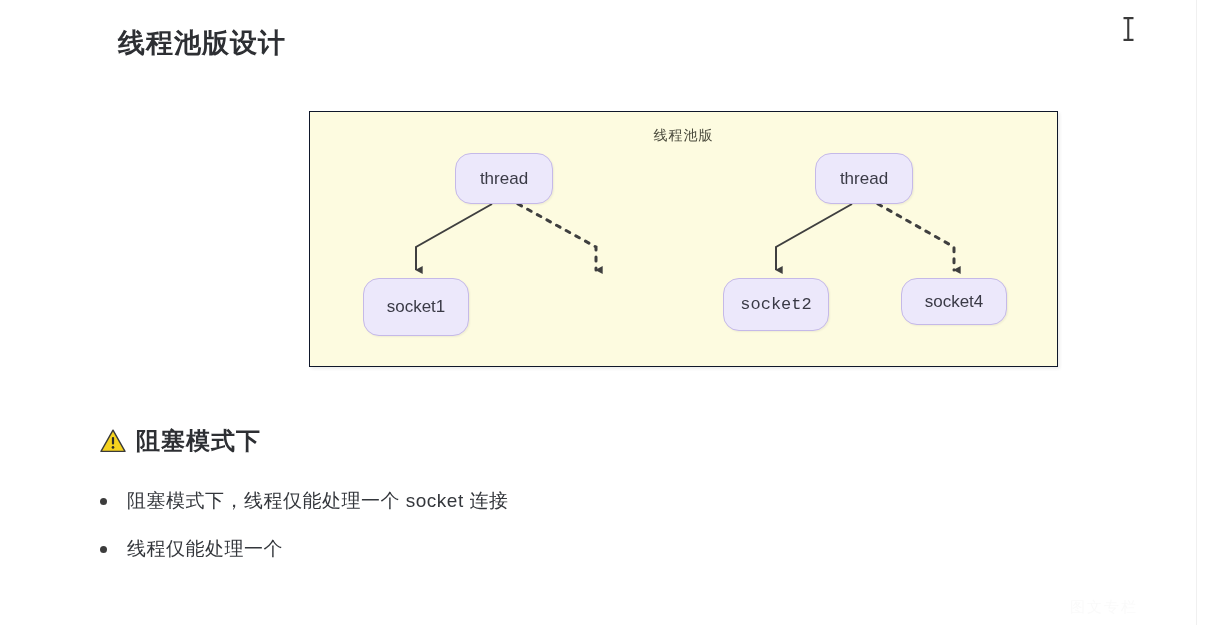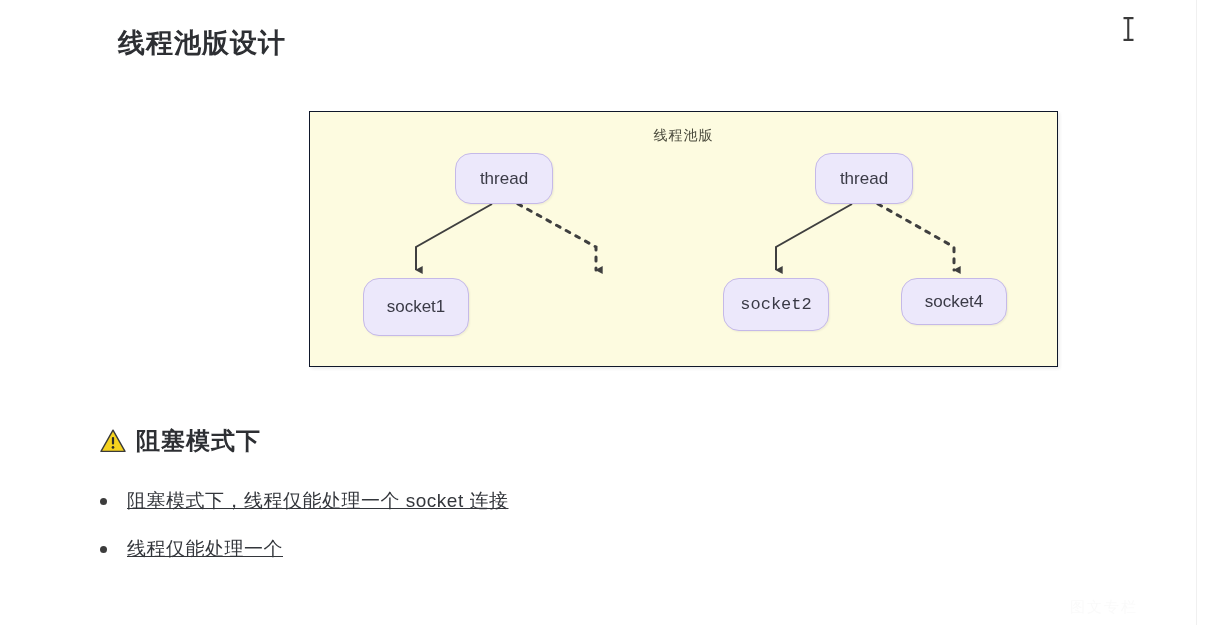--- a/index.html
+++ b/index.html
@@ -135,21 +135,20 @@
     margin-top: 10px;
     margin-right: 20px;
     flex: 0 0 auto;
   }
   .bullet-text {
     font-size: 19px;
     color: #33363b;
     line-height: 26px;
     letter-spacing: 0.5px;
     white-space: nowrap;
-    text-decoration: underline;
   }
 
   
   .text-cursor {
     position: absolute;
     left: 1122px;
     top: 16px;
     width: 13px;
     height: 26px;
   }

